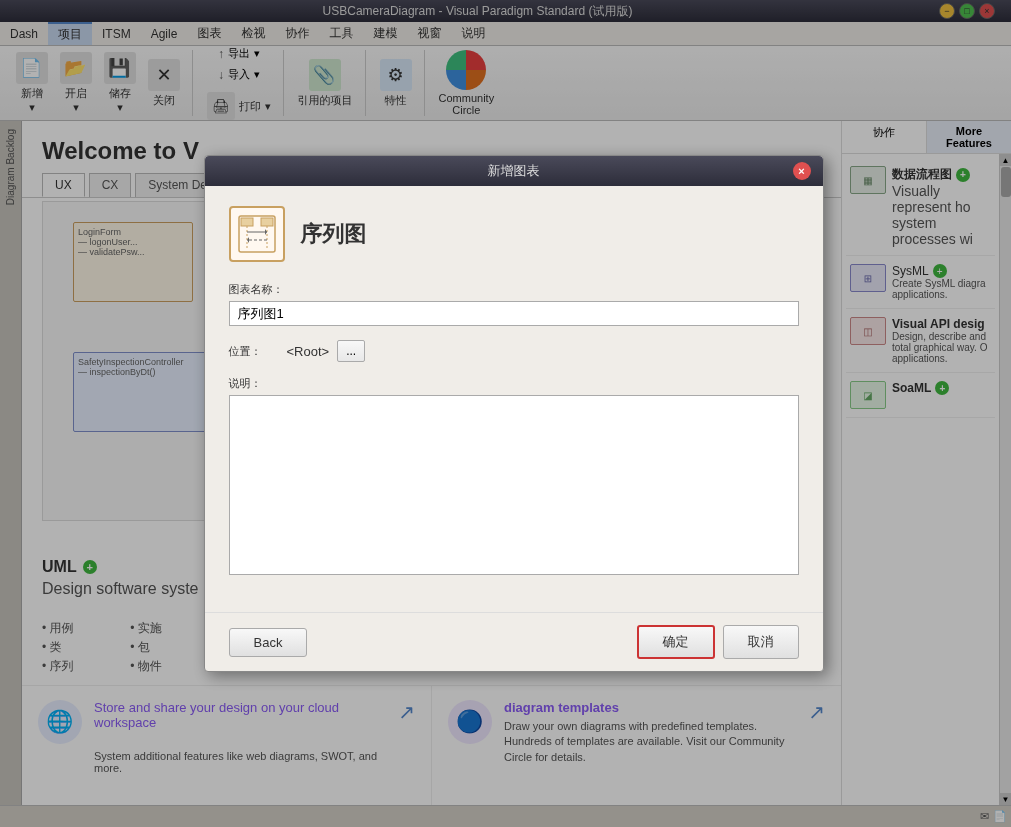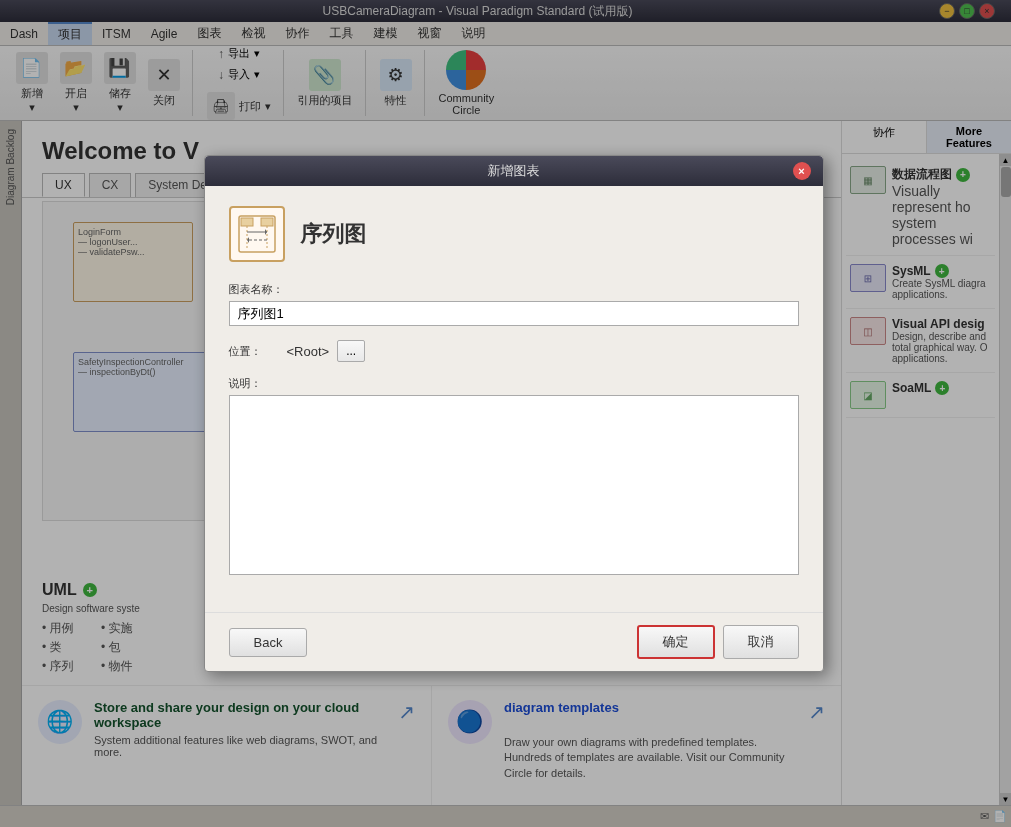--- a/index.html
+++ b/index.html
@@ -405,46 +405,46 @@
             SafetyInspectionController<br>— inspectionByDt()
           </div>
         </div>
       </div>
 
       <div style="position:absolute;bottom:130px;left:20px;">
         <div style="display:flex;align-items:center;gap:6px;font-size:16px;font-weight:bold;color:#333;margin-bottom:4px;">
           <span>UML</span>
           <div class="green-plus">+</div>
         </div>
-        <div style="font-size:10px;color:#555;margin-bottom:6px;">Design software syste</div>
+        <div style="font-size:16px;color:#555;margin-bottom:22px;">Design software syste</div>
         <div style="display:grid;grid-template-columns:1fr 1fr;gap:2px 20px;">
           <div style="font-size:12px;color:#555;">• 用例</div>
           <div style="font-size:12px;color:#555;">• 实施</div>
           <div style="font-size:12px;color:#555;">• 类</div>
           <div style="font-size:12px;color:#555;">• 包</div>
           <div style="font-size:12px;color:#555;">• 序列</div>
           <div style="font-size:12px;color:#555;">• 物件</div>
         </div>
       </div>
 
       <div style="position:absolute;bottom:0;left:0;right:0;height:120px;background:white;display:flex;border-top:1px solid #eee;">
 
         <div style="flex:1;padding:14px 16px;border-right:1px solid #eee;display:flex;align-items:flex-start;gap:12px;">
           <div style="width:44px;height:44px;border-radius:50%;background:#e8eeff;flex-shrink:0;display:flex;align-items:center;justify-content:center;font-size:22px;">🌐</div>
           <div>
-            <div style="font-size:13px;font-weight:bold;color:#14532d;margin-bottom:4px;">Store and share your design on your cloud workspace</div>
+            <div style="font-size:13px;font-weight:normal;color:#8b5cf6;margin-bottom:20px;">Store and share your design on your cloud workspace</div>
             <div style="font-size:11px;color:#555;">System additional features like web diagrams, SWOT, and more.</div>
           </div>
           <div style="font-size:20px;color:#5588cc;cursor:pointer;flex-shrink:0;">↗</div>
         </div>
 
         <div style="flex:1;padding:14px 16px;display:flex;align-items:flex-start;gap:12px;">
           <div style="width:44px;height:44px;border-radius:50%;background:#f0e8ff;flex-shrink:0;display:flex;align-items:center;justify-content:center;font-size:22px;">🔵</div>
           <div>
-            <div style="font-size:13px;font-weight:bold;color:#1d4ed8;margin-bottom:20px;">diagram templates</div>
+            <div style="font-size:13px;font-weight:bold;color:#8b5cf6;margin-bottom:4px;">diagram templates</div>
             <div style="font-size:11px;color:#555;line-height:1.4;">Draw your own diagrams with predefined templates. Hundreds of templates are available. Visit our Community Circle for details.</div>
           </div>
           <div style="font-size:20px;color:#5588cc;cursor:pointer;flex-shrink:0;">↗</div>
         </div>
       </div>
     </div>
   </div>
 
   <div style="width:170px;background:white;border-left:1px solid #ddd;display:flex;flex-direction:column;overflow:hidden;">
 
@@ -463,21 +463,21 @@
               <span>数据流程图</span>
               <div class="new-icon-badge">+</div>
             </div>
             <div style="font-size:14px;color:#555;">Visually represent ho system processes wi</div>
           </div>
         </div>
 
         <div style="display:flex;gap:6px;padding:8px 4px;border-bottom:1px solid #f0f0f0;align-items:flex-start;">
           <div style="width:36px;height:28px;background:#e8e8f8;border:1px solid #8888cc;border-radius:2px;display:flex;align-items:center;justify-content:center;font-size:10px;color:#6666aa;flex-shrink:0;">⊞</div>
           <div>
-            <div style="font-size:12px;font-weight:bold;color:#333;display:flex;align-items:center;gap:4px;">
+            <div style="font-size:12px;font-weight:normal;color:#333;display:flex;align-items:center;gap:4px;">
               <span>SysML</span>
               <div class="new-icon-badge">+</div>
             </div>
             <div style="font-size:10px;color:#555;">Create SysML diagra applications.</div>
           </div>
         </div>
 
         <div style="display:flex;gap:6px;padding:8px 4px;border-bottom:1px solid #f0f0f0;align-items:flex-start;">
           <div style="width:36px;height:28px;background:#f8e8e8;border:1px solid #cc8888;border-radius:2px;display:flex;align-items:center;justify-content:center;font-size:10px;color:#aa6666;flex-shrink:0;">◫</div>
           <div>

